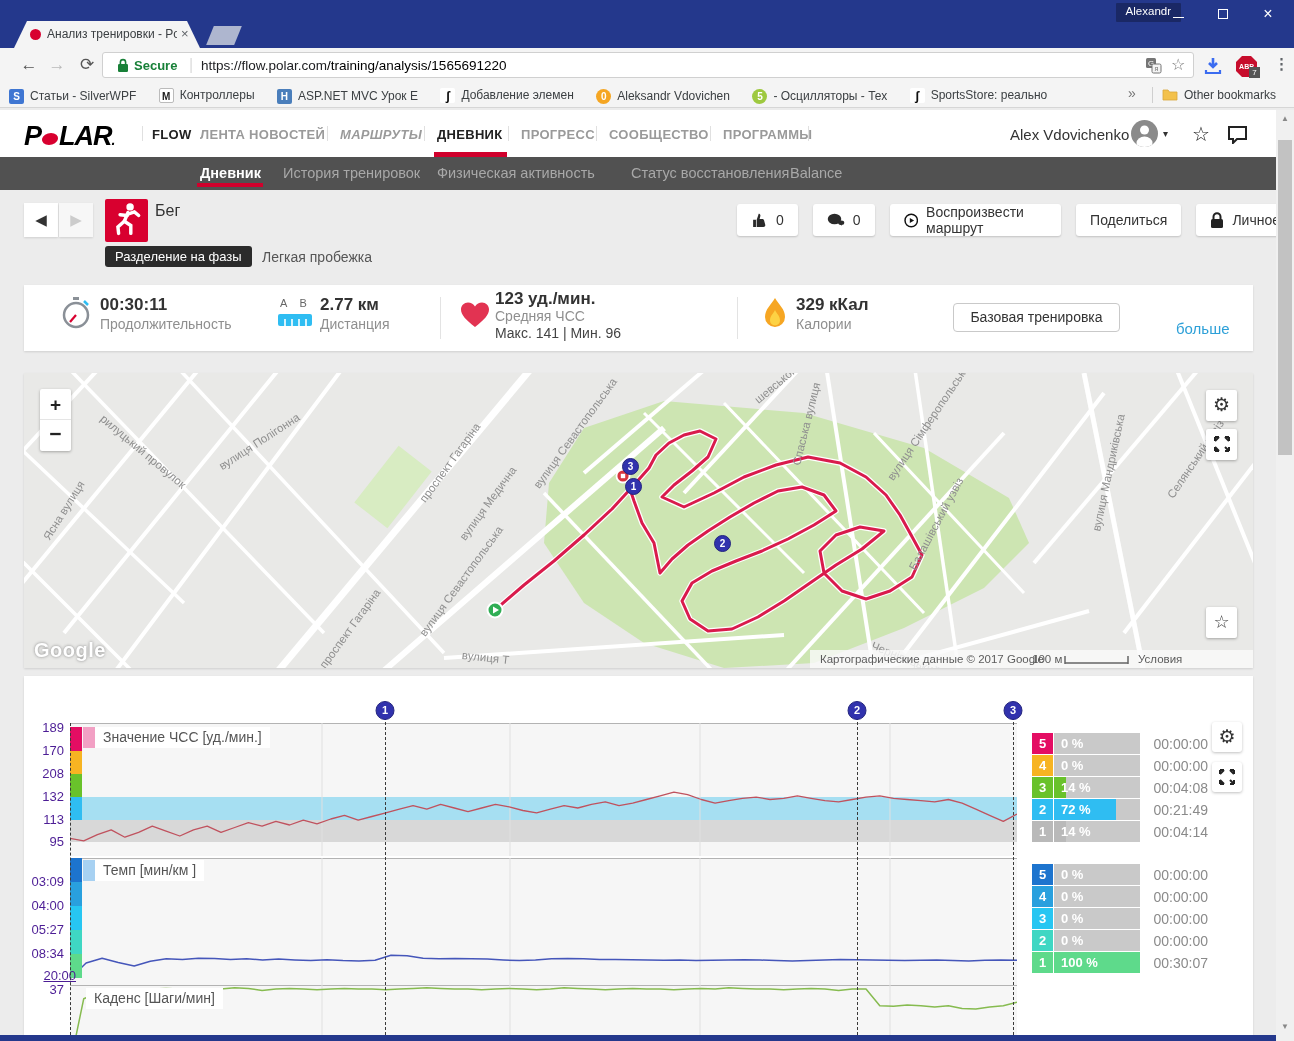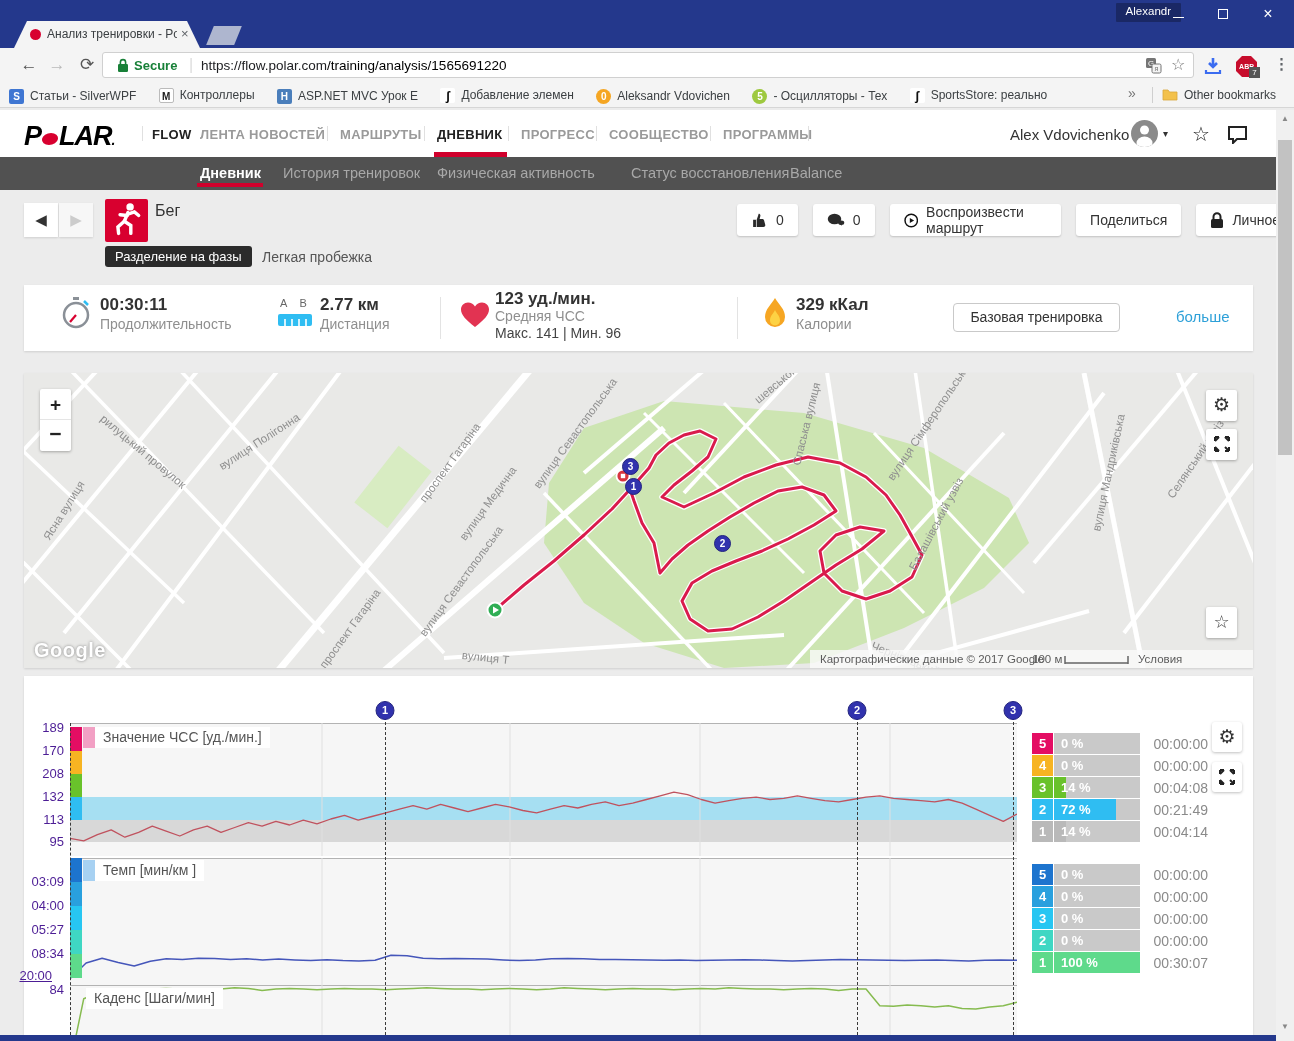--- a/index.html
+++ b/index.html
@@ -157,21 +157,21 @@
       </svg>
   </span>
   <span class="abs" style="left:1184px;top:88px;font-size:12px;color:#3c4043;">Other bookmarks</span>
 
   <div class="abs siteheader"></div>
   <div class="abs logo"><span>P</span><span class="logo-o"></span><span>LAR</span><span style="font-size:14px;">.</span></div>
   <span class="abs nav-sep" style="left:142px;"></span>
   <span class="abs mainnav active" style="left:152px;top:127px;">FLOW</span>
   <span class="abs mainnav" style="left:200px;top:127px;">ЛЕНТА НОВОСТЕЙ</span>
   <span class="abs nav-sep" style="left:327px;"></span>
-  <span class="abs mainnav" style="left:340px;top:127px;">МАРШРУТЫ</span>
+  <span class="abs mainnav" style="left:340px;top:127px;font-style:italic;">МАРШРУТЫ</span>
   <span class="abs nav-sep" style="left:424px;"></span>
   <span class="abs mainnav active" style="left:437px;top:127px;">ДНЕВНИК</span>
   <span class="abs redbar" style="left:434px;top:152px;width:73px;height:5px;"></span>
   <span class="abs nav-sep" style="left:508px;"></span>
   <span class="abs mainnav" style="left:521px;top:127px;">ПРОГРЕСС</span>
   <span class="abs nav-sep" style="left:596px;"></span>
   <span class="abs mainnav" style="left:609px;top:127px;">СООБЩЕСТВО</span>
   <span class="abs nav-sep" style="left:710px;"></span>
   <span class="abs mainnav" style="left:723px;top:127px;">ПРОГРАММЫ</span>
   <span class="abs nav-sep" style="left:808px;"></span>
@@ -291,21 +291,21 @@
   <span class="abs" style="left:762px;top:296px;">
     <svg width="26" height="36" viewBox="0 0 26 36">
         <path d="M13,2 C17,9 23,13 23,21 a10,10 0 1 1 -20,0 C3,13 9,9 13,2 z" fill="#f6a623"></path>
         <path d="M13,14 C15,18 18,20 18,24.5 a5,5 0 1 1 -10,0 C8,20 11,18 13,14 z" fill="#fdd244"></path>
       </svg>
   </span>
   <span class="abs statval" style="left:796px;top:295px;">329 кКал</span>
   <span class="abs statlab" style="left:796px;top:316px;">Калории</span>
 
   <span class="abs" style="left:953px;top:303px;width:167px;height:29px;border:1px solid #c9c9c9;border-radius:4px;background:#fff;text-align:center;line-height:27px;font-size:14px;color:#333;">Базовая тренировка</span>
-  <span class="abs" style="left: 1176px; top: 308px; font-size: 15px; color: rgb(45, 160, 216);">больше</span>
+  <span class="abs" style="left: 1176px; top: 320px; font-size: 15px; color: rgb(45, 160, 216);">больше</span>
 
   <div class="abs card" style="left:24px;top:373px;width:1229px;height:295px;overflow:hidden;">
     <svg width="1229" height="295" viewBox="0 0 1229 295">
       <rect width="1229" height="295" fill="#e9e9e7"></rect>
       <path d="M560,55 L640,28 L780,40 L900,75 L985,125 L1005,170 L960,215 L880,255 L790,290 L700,295 L620,270 L560,230 L520,170 L525,110 Z" fill="#cde5b2"></path>
       <rect x="348" y="78" width="42" height="72" fill="#d8ecc2" transform="rotate(38 369 114)"></rect>
       <g stroke="#ffffff" fill="none">
         <path d="M80,-10 L-40,120" stroke-width="4"></path>
         <path d="M180,-10 L-10,220" stroke-width="4"></path>
         <path d="M260,-10 L40,260" stroke-width="4"></path>
@@ -446,22 +446,22 @@
   <span class="tick" style="left:20px;top:720px;">189</span>
   <span class="tick" style="left:20px;top:743px;">170</span>
   <span class="tick" style="left:20px;top:766px;">208</span>
   <span class="tick" style="left:20px;top:789px;">132</span>
   <span class="tick" style="left:20px;top:812px;">113</span>
   <span class="tick" style="left:20px;top:834px;">95</span>
   <span class="tick" style="left:20px;top:874px;">03:09</span>
   <span class="tick" style="left:20px;top:898px;">04:00</span>
   <span class="tick" style="left:20px;top:922px;">05:27</span>
   <span class="tick" style="left:20px;top:946px;">08:34</span>
-  <span class="tick" style="left:8px;top:968px;text-decoration:underline;">20:00</span>
-  <span class="tick" style="left:20px;top:982px;">84</span>
+  <span class="tick" style="left:32px;top:968px;text-decoration:underline;">20:00</span>
+  <span class="tick" style="left:20px;top:982px;">37</span>
 
   <span class="abs" style="left:83px;top:727px;width:12px;height:21px;background:#f2a0c4;"></span>
   <span class="legend" style="left:95px;top:727px;">Значение ЧСС [уд./мин.]</span>
   <span class="abs" style="left:83px;top:860px;width:12px;height:21px;background:#a7d1f2;"></span>
   <span class="legend" style="left:95px;top:860px;">Темп [мин/км ]</span>
   <span class="legend" style="left:86px;top:988px;">Каденс [Шаги/мин]</span>
 
   <div class="dash" style="left:70px;top:723px;height:312px;"></div>
   <div class="dash" style="top: 712px; height: 323px; left: 385px;"></div>
   <div class="dash" style="top: 712px; height: 323px; left: 857px;"></div>

